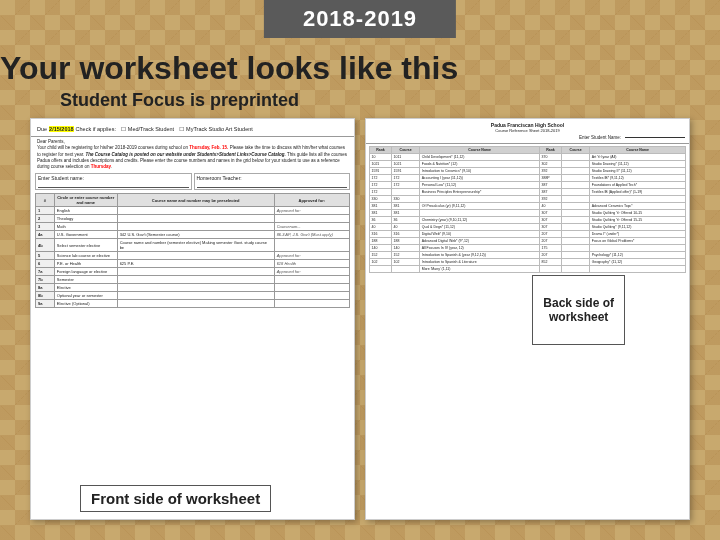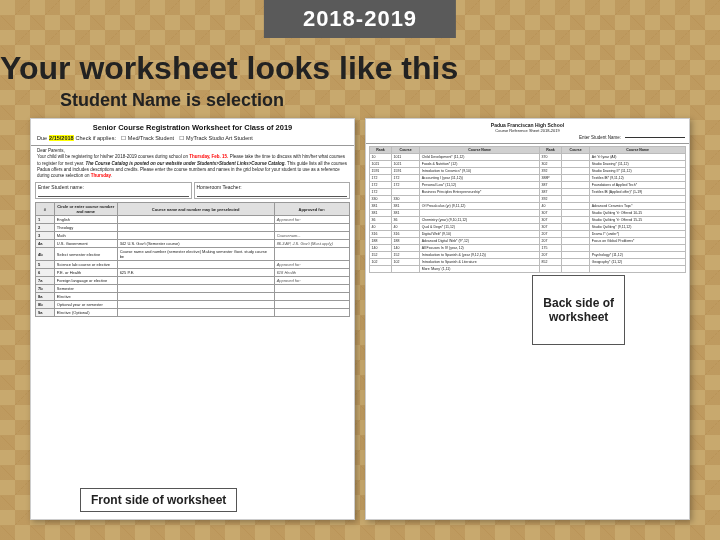--- a/index.html
+++ b/index.html
@@ -200,21 +200,21 @@
     }
 
     
     .front-label {
       position: absolute;
       bottom: 28px;
       left: 80px;
       background: white;
       border: 1.5px solid #555;
       padding: 4px 10px;
-      font-size: 12px;
+      font-size: 15px;
       font-weight: bold;
       color: #222;
       z-index: 20;
     }
 
     .back-label {
       position: absolute;
       bottom: 195px;
       right: 95px;
       background: white;
@@ -242,27 +242,26 @@
       flex: 1;
     }
   </style>
 </head>
 <body>
 
 <div class="header-bar">2018-2019</div>
 
 <div class="main-title">Your worksheet looks like this</div>
 
-<div class="subtitle">Student Name is selection</div>
+<div class="subtitle">Student Focus is preprinted</div>
 
 <div class="worksheets-container">
 
   <div class="worksheet-left">
     <div class="ws-header">
-      <div class="ws-title">Senior Course Registration Worksheet for Class of 2019</div>
       <div class="ws-date-row">
         <span>Due</span>
         <span class="highlight-date">2/15/2018</span>
         <span>Check if applies:</span>
         <span style="margin-left:3px;">☐</span>
         <span>Med/Track Student</span>
         <span style="margin-left:3px;">☐</span>
         <span>MyTrack Studio Art Student</span>
       </div>
     </div>

